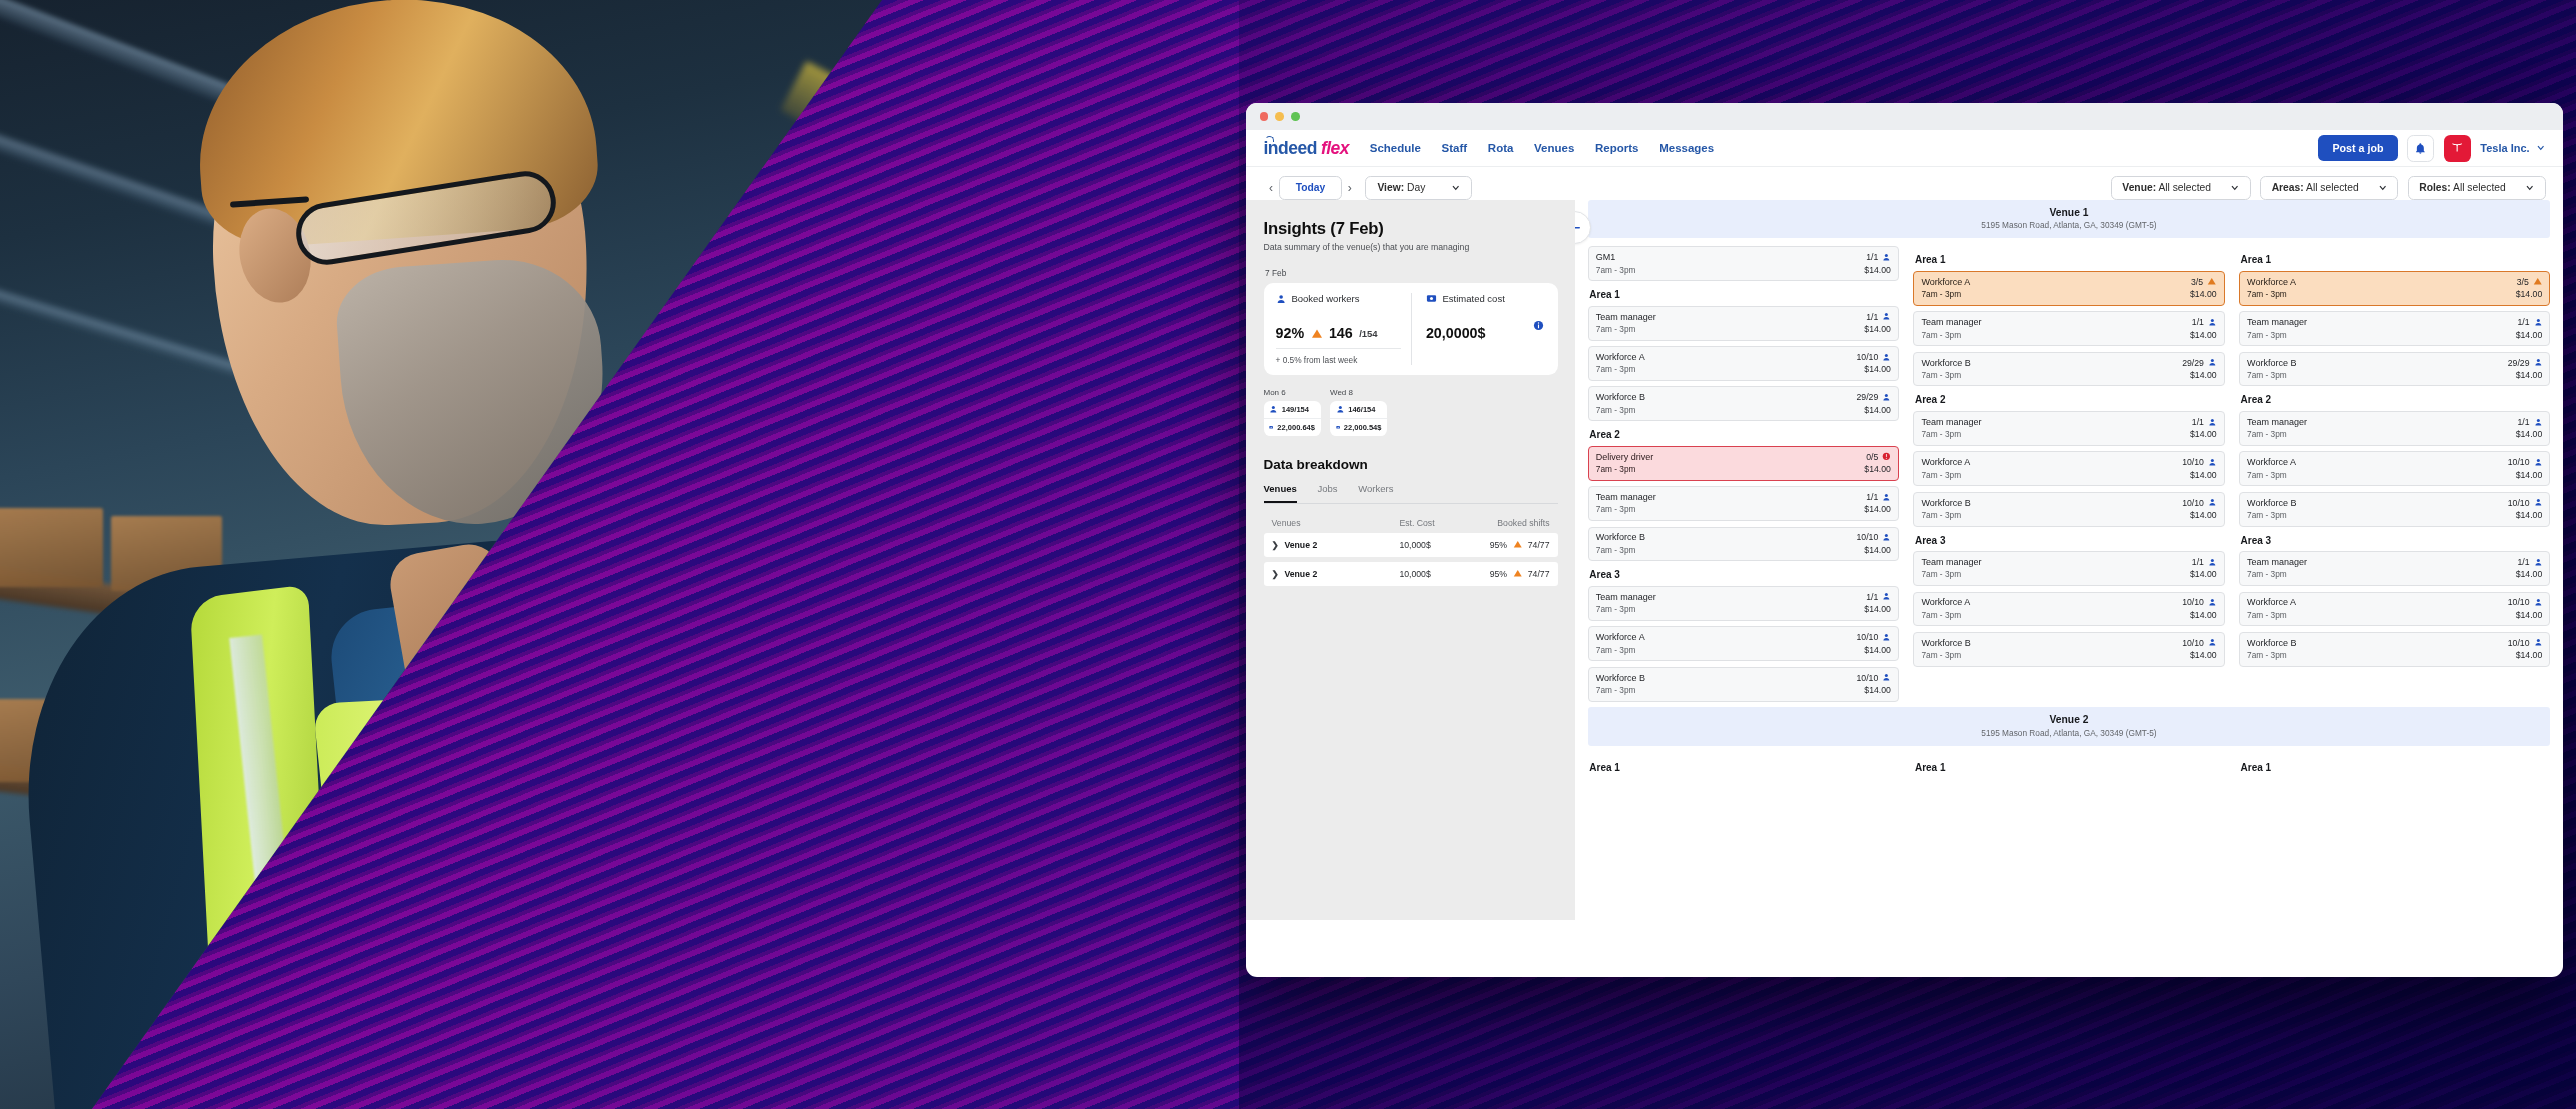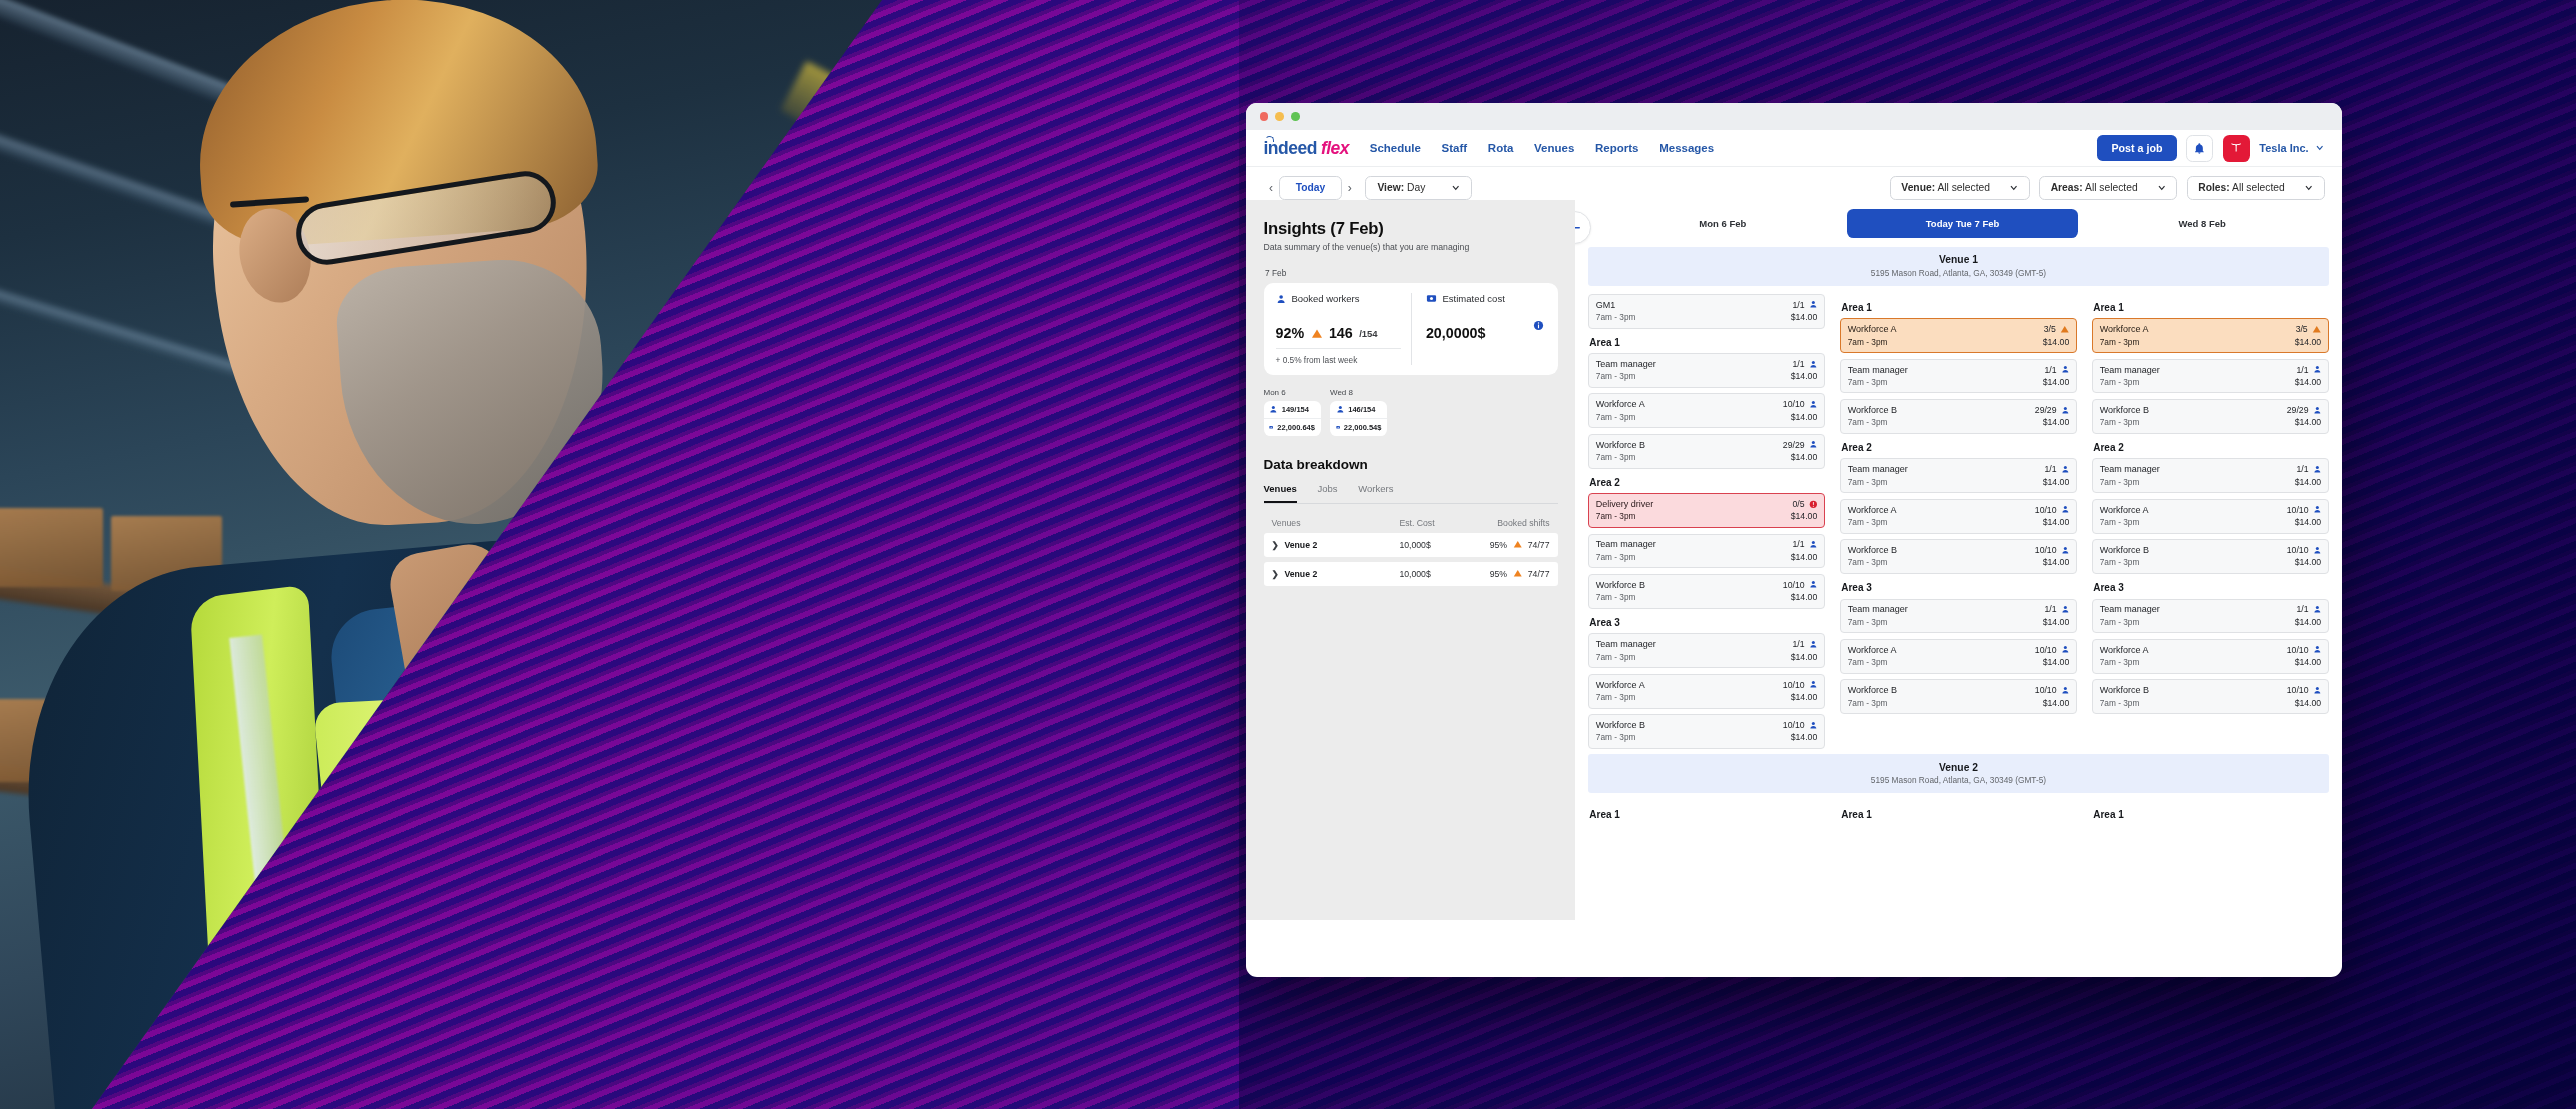--- a/index.html
+++ b/index.html
@@ -192,21 +192,21 @@
   .mini-tab.on { background:#1f4fbf; }
   .lt-glare {
     left: 613px; top: 554px; width: 340px; height: 314px;
     background: linear-gradient(128deg, rgba(255,255,255,.42) 0%, rgba(255,255,255,.06) 38%, rgba(255,255,255,0) 60%);
     transform: rotate(-12deg) skewY(5deg);
   }
 
   
   #browser {
     position: absolute; left: 1246px; top: 103px;
-    width: 1096px; height: 874px;
+    width: 1317px; height: 874px;
     background: #ffffff;
     border-radius: 11px;
     box-shadow: 0 32px 71px rgba(0,0,0,.45);
     overflow: hidden;
     font-size: 10.3px; color: #2d2d2d;
   }
   #titlebar {
     height: 27px; background: #eceef1; display: flex; align-items: center;
     padding-left: 13.5px; gap: 7.1px;
   }
@@ -623,25 +623,20 @@
       </div>
     </div>
 
     <div id="sched">
       <div id="backbtn">
         <svg width="13.5" height="13.5" viewBox="0 0 24 24" fill="none" stroke="#1f4fbf" stroke-width="2.6" stroke-linecap="round" stroke-linejoin="round">
             <path d="M20 12H5M11 5l-7 7 7 7"></path>
           </svg>
       </div>
 
-      <div id="daytabs">
-        <div class="daytab">Mon 6 Feb</div>
-        <div class="daytab on">Today Tue 7 Feb</div>
-        <div class="daytab">Wed 8 Feb</div>
-      </div>
 
       <div id="venues-container">
           <div class="venue-hdr">
             <div class="n">Venue 1</div>
             <div class="a">5195 Mason Road, Atlanta, GA, 30349 (GMT-5)</div>
           </div>
           <div id="" class="" style="display: flex; padding: 8px 12.7px 0px; gap: 14.3px;">
             <div class="col">
               <div class="shift">
                 <div class="l">

